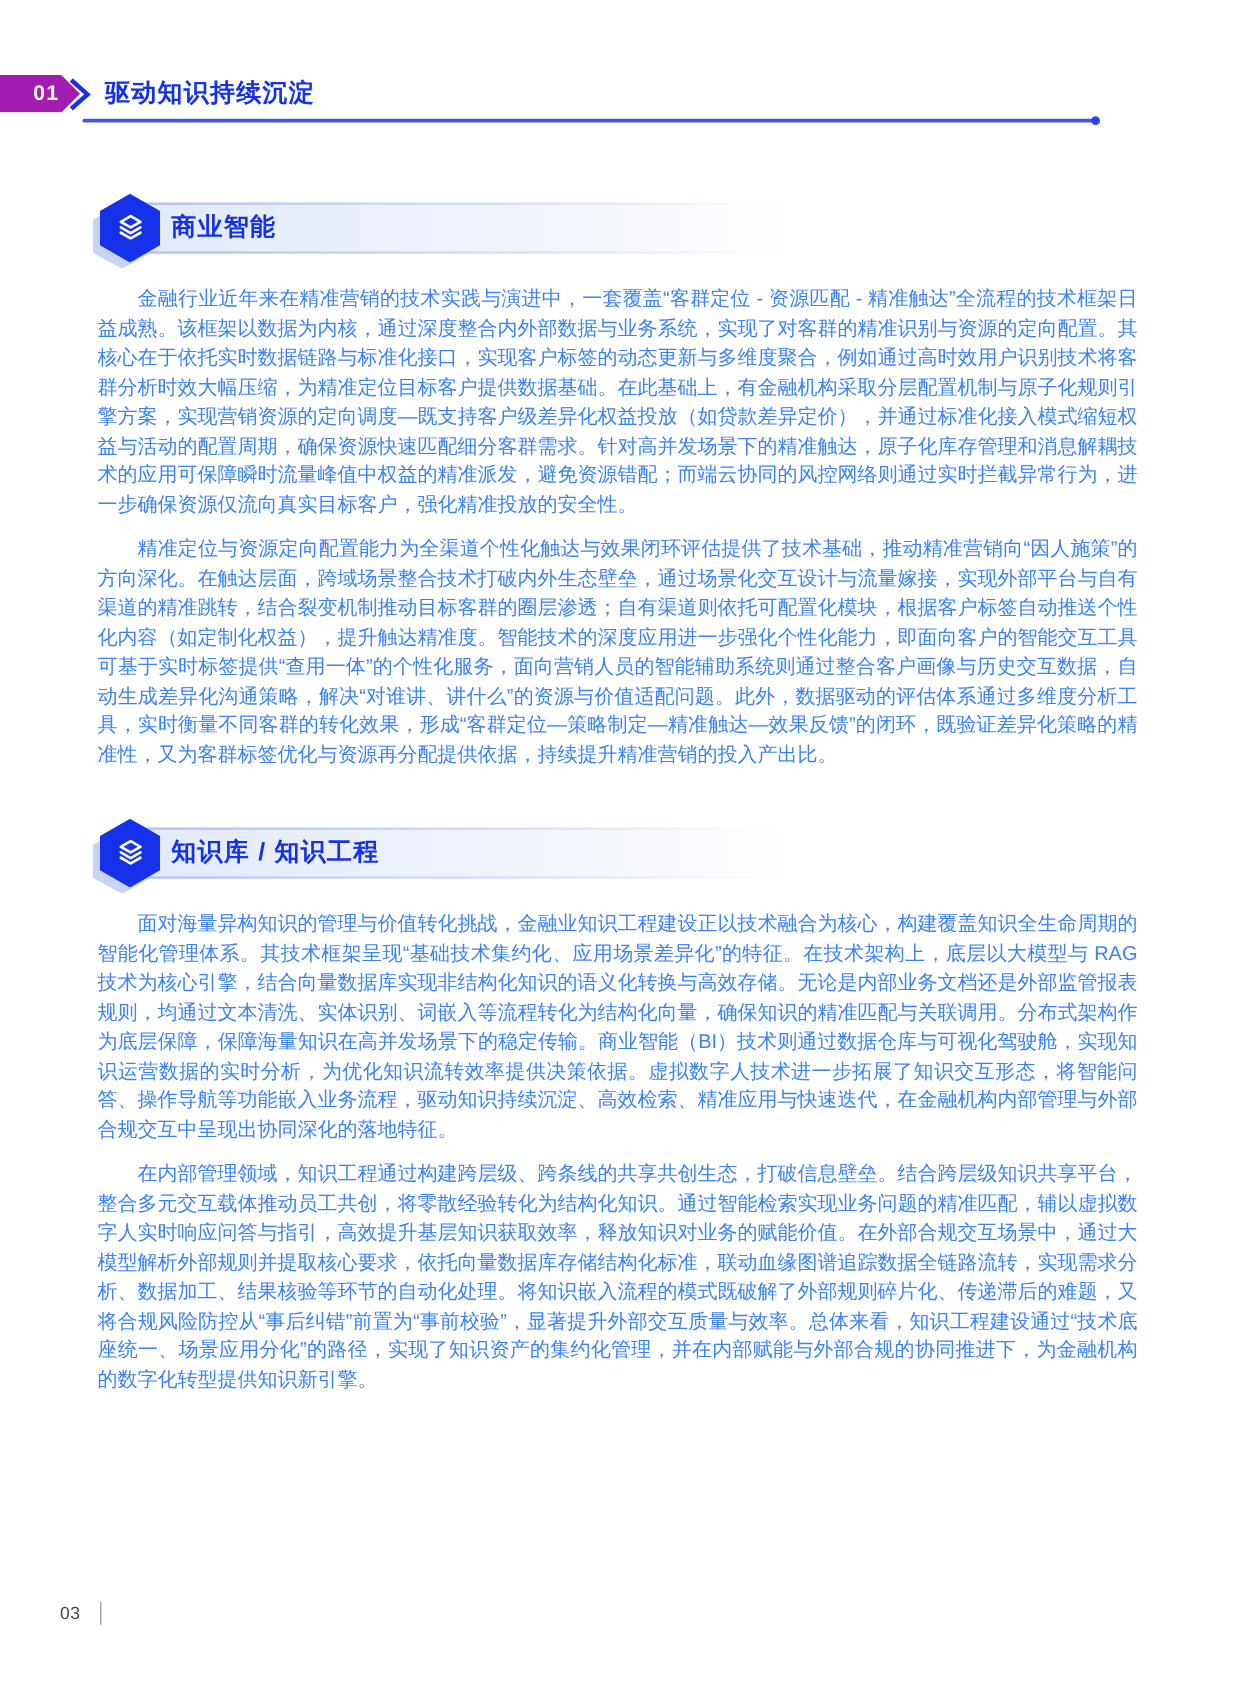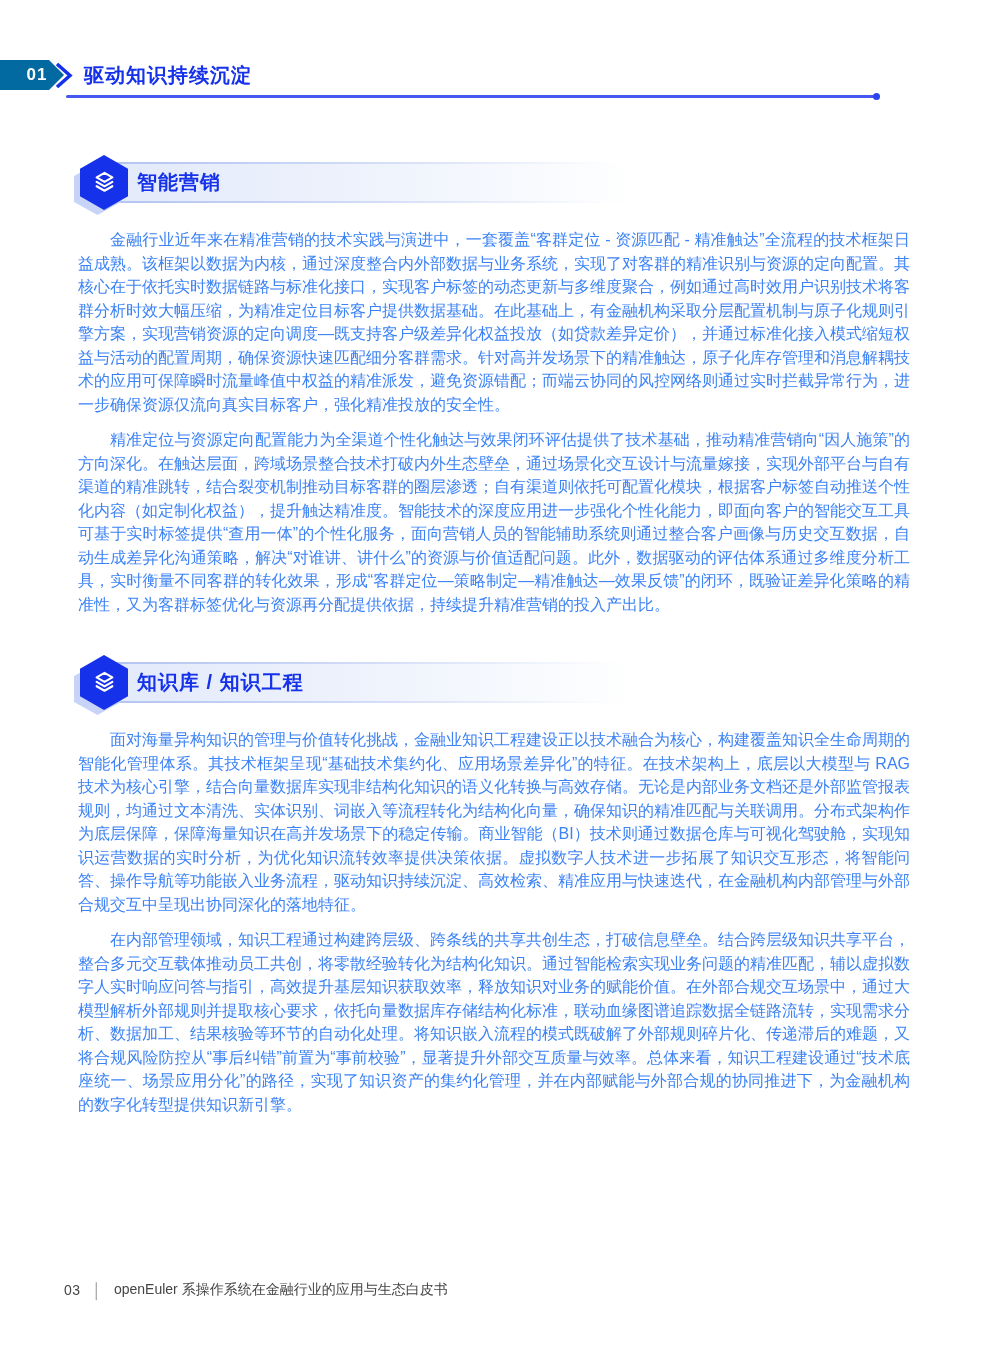--- a/index.html
+++ b/index.html
@@ -3,21 +3,21 @@
 <meta charset="utf-8">
 <style>
   html, body { margin:0; padding:0; background:#ffffff; }
   body { font-family:"Liberation Sans", sans-serif; }
   .page { position:relative; width:992px; height:1346px; background:#ffffff; overflow:hidden; }
 
   
   .chapter-header { position:absolute; top:60px; left:0; width:992px; height:42px; }
   .chapter-badge {
     position:absolute; left:0; top:0; width:64px; height:30px;
-    background:#0369a1; color:#ffffff;
+    background:#a21caf; color:#ffffff;
     clip-path:polygon(0 0, 49px 0, 64px 15px, 49px 30px, 0 30px);
     display:flex; align-items:center; justify-content:center;
     padding-left:10px; box-sizing:border-box;
     font-weight:bold; font-size:17px; letter-spacing:1px;
   }
   .chapter-chevron { position:absolute; left:54px; top:2px; width:20px; height:27px; }
   .chapter-title {
     position:absolute; left:84px; top:0; height:30px; line-height:30px;
     margin:0; font-size:20px; font-weight:bold; color:#1531e9; letter-spacing:1px;
   }
@@ -68,21 +68,21 @@
   
   .body-p {
     margin:0 0 12px 0;
     font-size:16px; line-height:23.5px; color:#3b82f6;
     text-align:justify; text-indent:2em;
   }
 
   
   .page-footer {
     position:absolute; left:48px; top:1281px; height:18px;
-    display:flex; align-items:center; font-size:14px; color:#454545;margin-left:16px;
+    display:flex; align-items:center; font-size:14px; color:#454545;
   }
   .page-footer .page-num { letter-spacing:0.5px; }
   .page-footer .footer-divider { color:#9a9a9a; margin:0 12px; font-size:15px; }
   .page-footer .book-title { color:#454545; }
 </style>
 </head>
 <body>
 
 <div class="page">
 
@@ -95,21 +95,21 @@
     </svg>
     <h1 class="chapter-title">驱动知识持续沉淀</h1>
     <div class="chapter-rule">
       <span class="rule-dot"></span>
     </div>
   </header>
 
   <section class="section" id="section-1">
     <div class="sec-head">
       <div class="sec-bar">
-        <h2 class="sec-title">智能营销</h2>
+        <h2 class="sec-title">商业智能</h2>
       </div>
       <div class="hex-wrap">
         <div class="hex-back"></div>
         <div class="hex-main">
           <svg width="27" height="27" viewBox="0 0 24 24" fill="none">
             <path d="M12 3.5 L19 7.5 L12 11.5 L5 7.5 Z" stroke="#ffffff" stroke-width="1.9" stroke-linejoin="round" fill="none"></path>
             <path d="M5 11.5 L12 15.5 L19 11.5" stroke="#ffffff" stroke-width="1.9" stroke-linejoin="round" stroke-linecap="round" fill="none"></path>
             <path d="M5 15.3 L12 19.3 L19 15.3" stroke="#ffffff" stroke-width="1.9" stroke-linejoin="round" stroke-linecap="round" fill="none"></path>
           </svg>
         </div>
@@ -135,16 +135,15 @@
         </div>
       </div>
     </div>
     <p class="body-p">面对海量异构知识的管理与价值转化挑战，金融业知识工程建设正以技术融合为核心，构建覆盖知识全生命周期的智能化管理体系。其技术框架呈现“基础技术集约化、应用场景差异化”的特征。在技术架构上，底层以大模型与 RAG 技术为核心引擎，结合向量数据库实现非结构化知识的语义化转换与高效存储。无论是内部业务文档还是外部监管报表规则，均通过文本清洗、实体识别、词嵌入等流程转化为结构化向量，确保知识的精准匹配与关联调用。分布式架构作为底层保障，保障海量知识在高并发场景下的稳定传输。商业智能（BI）技术则通过数据仓库与可视化驾驶舱，实现知识运营数据的实时分析，为优化知识流转效率提供决策依据。虚拟数字人技术进一步拓展了知识交互形态，将智能问答、操作导航等功能嵌入业务流程，驱动知识持续沉淀、高效检索、精准应用与快速迭代，在金融机构内部管理与外部合规交互中呈现出协同深化的落地特征。</p>
     <p class="body-p">在内部管理领域，知识工程通过构建跨层级、跨条线的共享共创生态，打破信息壁垒。结合跨层级知识共享平台，整合多元交互载体推动员工共创，将零散经验转化为结构化知识。通过智能检索实现业务问题的精准匹配，辅以虚拟数字人实时响应问答与指引，高效提升基层知识获取效率，释放知识对业务的赋能价值。在外部合规交互场景中，通过大模型解析外部规则并提取核心要求，依托向量数据库存储结构化标准，联动血缘图谱追踪数据全链路流转，实现需求分析、数据加工、结果核验等环节的自动化处理。将知识嵌入流程的模式既破解了外部规则碎片化、传递滞后的难题，又将合规风险防控从“事后纠错”前置为“事前校验”，显著提升外部交互质量与效率。总体来看，知识工程建设通过“技术底座统一、场景应用分化”的路径，实现了知识资产的集约化管理，并在内部赋能与外部合规的协同推进下，为金融机构的数字化转型提供知识新引擎。</p>
   </section>
 
   <footer class="page-footer">
     <span class="page-num">03</span>
     <span class="footer-divider">│</span>
-    <span class="book-title">openEuler 系操作系统在金融行业的应用与生态白皮书</span>
   </footer>
 
 </div>
 
 </body></html>

